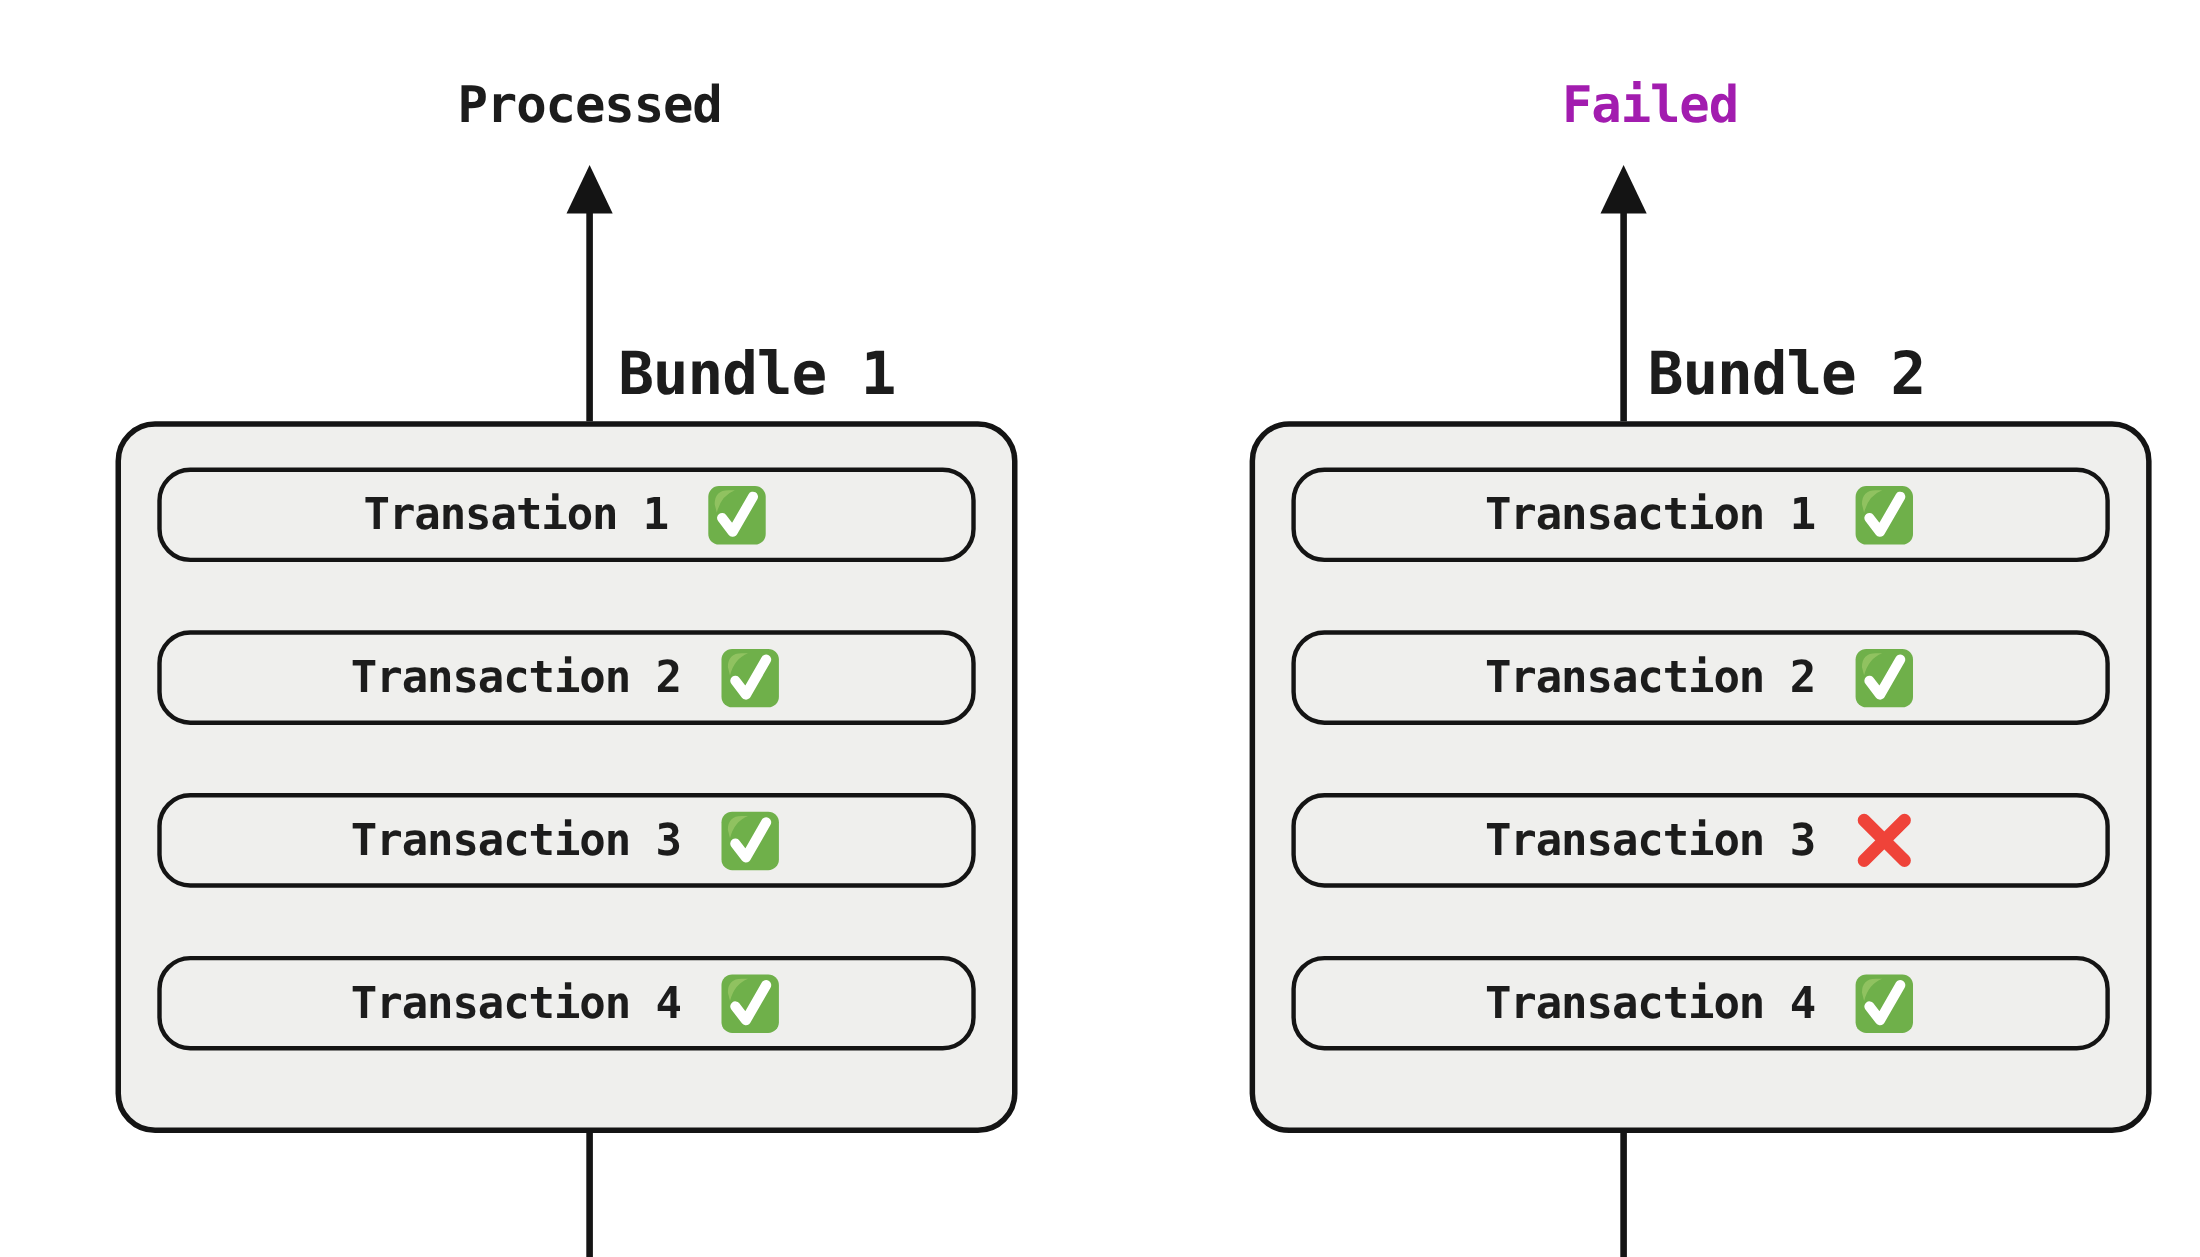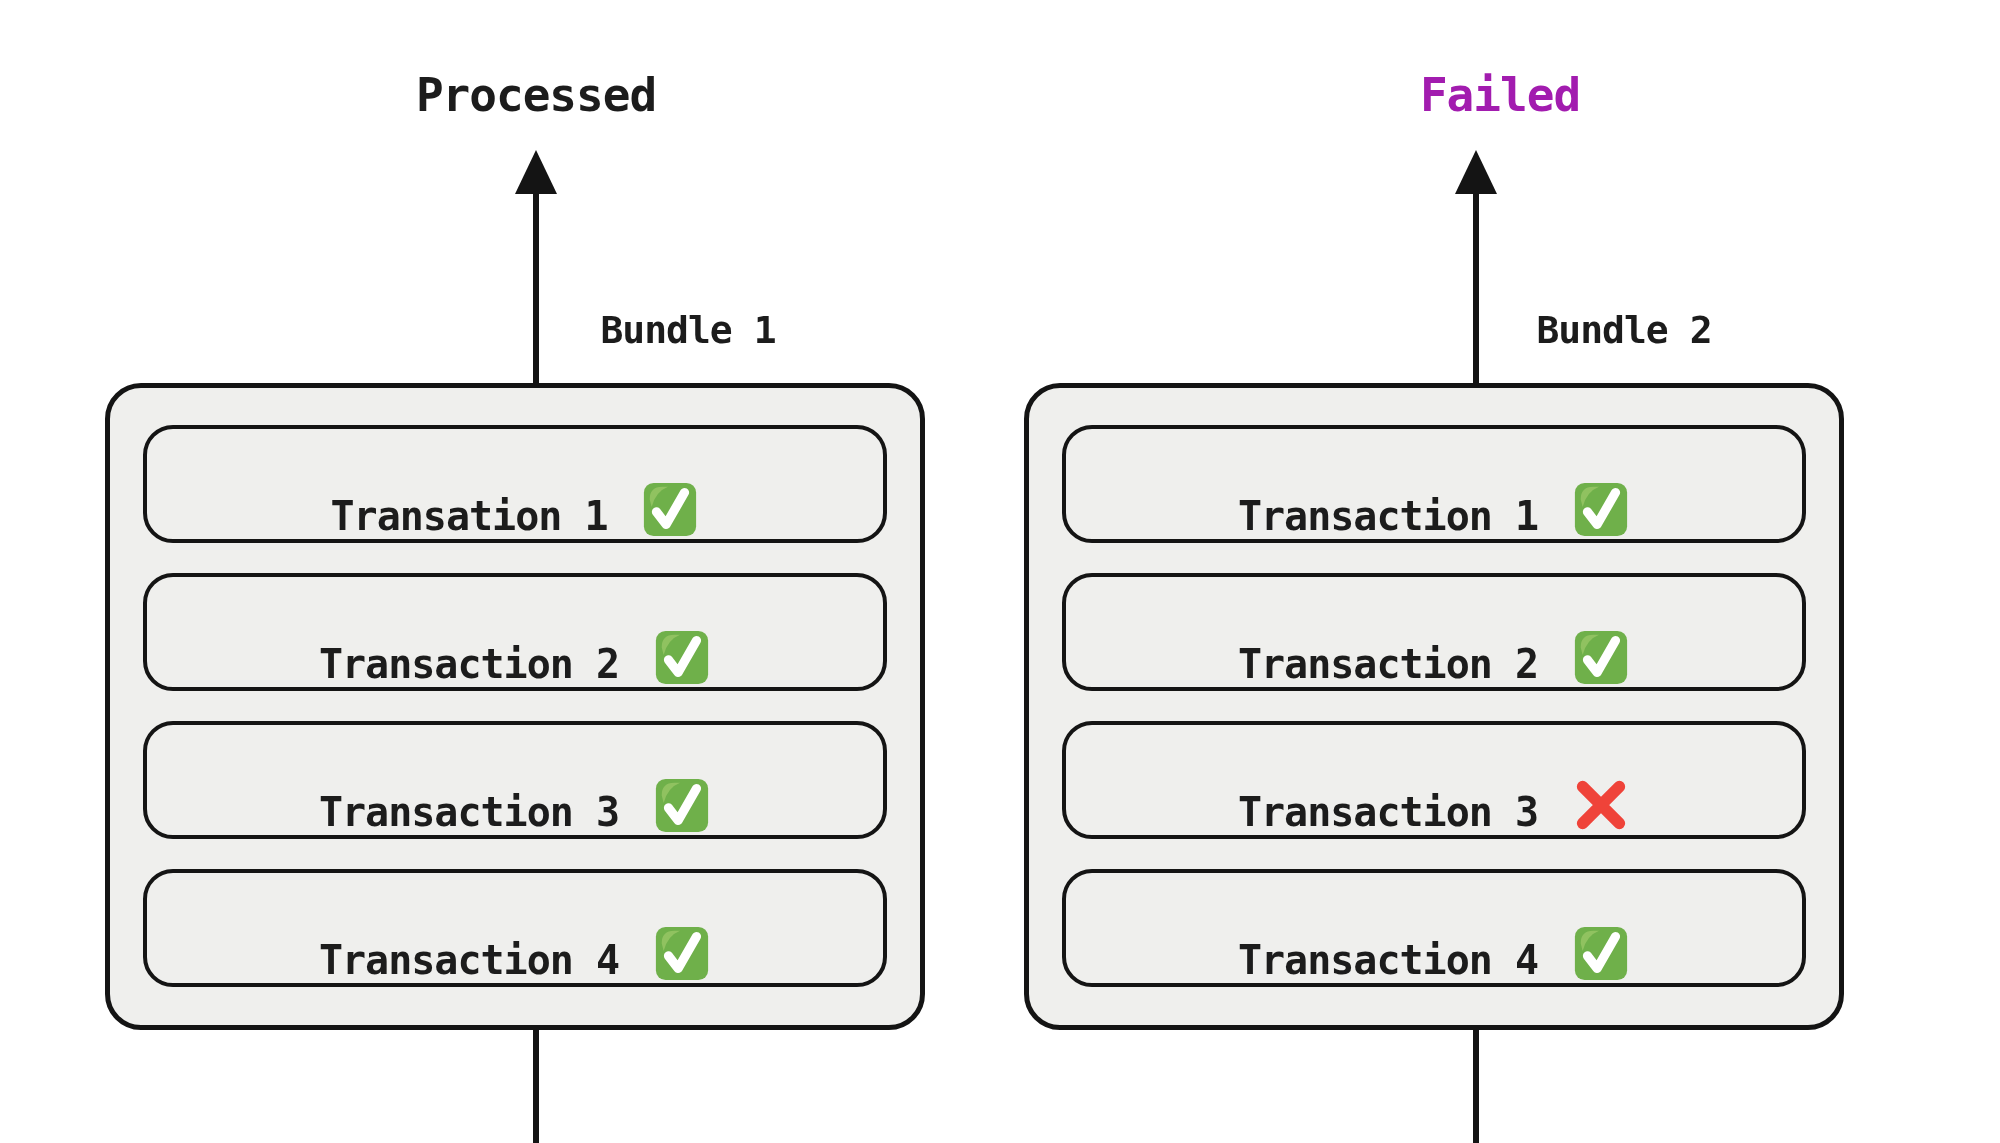--- a/index.html
+++ b/index.html
@@ -13,42 +13,42 @@
   }
   .outcome-label{
     position:absolute;top:68px;
     transform:translateX(-50%);
     font-size:46px;font-weight:bold;letter-spacing:-1px;
     color:#1c1c1c;white-space:nowrap;
   }
   .bundle-title{
     position:absolute;top:308px;
     transform:translateX(-50%);
-    font-size:38px;font-weight:bold;letter-spacing:-1px;
+    font-size:54px;font-weight:bold;letter-spacing:-1px;
     color:#1c1c1c;white-space:nowrap;text-align:center;
   }
   .arrow-line{
     position:absolute;width:6px;background:#141414;
   }
   .arrow-head{
     position:absolute;width:0;height:0;
     border-left:21px solid transparent;
     border-right:21px solid transparent;
     border-bottom:44px solid #141414;
   }
   .bundle-box{
     position:absolute;top:383px;width:820px;height:647px;
     background:#efefed;border:5px solid #141414;border-radius:36px;
     box-sizing:border-box;
   }
   .txn-row{
-    position:absolute;left:33px;right:33px;height:118px;
+    position:absolute;left:33px;right:33px;height:86px;
     background:#efefed;border:4px solid #141414;border-radius:30px;
     box-sizing:border-box;
-    display:flex;align-items:flex-end;justify-content:center;gap:34px;
+    display:flex;align-items:center;justify-content:center;gap:34px;
   }
   .txn-row.r0{top:37px}
   .txn-row.r1{top:185px}
   .txn-row.r2{top:333px}
   .txn-row.r3{top:481px}
   .txn-label{
     font-size:40px;font-weight:bold;letter-spacing:-1px;
     color:#1c1c1c;white-space:nowrap;
   }
   .status-icon{width:58px;height:60px;display:flex;align-items:center;justify-content:center;}
@@ -117,21 +117,21 @@
   </div>
 
   <div>
     <div class="outcome-label" style="left: 1500px; color: #a21caf;">Failed</div>
 
     <div class="arrow-head" style="left:1455px;top:150px;"></div>
     <div class="arrow-line" style="left:1473px;top:190px;height:193px;"></div>
 
     <div class="bundle-title" style="left:1624px;">Bundle 2</div>
 
-    <div class="bundle-box" style="left:1024px;">
+    <div class="bundle-box" style="left:1136px;">
       <div class="txn-row r0">
         <span class="txn-label">Transaction 1</span>
         <span class="status-icon">
             <svg viewBox="0 0 60 60" xmlns="http://www.w3.org/2000/svg">
               <rect x="3" y="3" width="54" height="55" rx="10" fill="#6fb04a"></rect>
               <path d="M9 20 Q9 7 22 7 L28 7 Q15 12 11 28 Z" fill="#93c463" opacity="0.9"></path>
               <path d="M16 33 L26 46 L45 13" stroke="#ffffff" stroke-width="9.5" fill="none" stroke-linecap="round" stroke-linejoin="round"></path>
             </svg>
           </span>
       </div>

